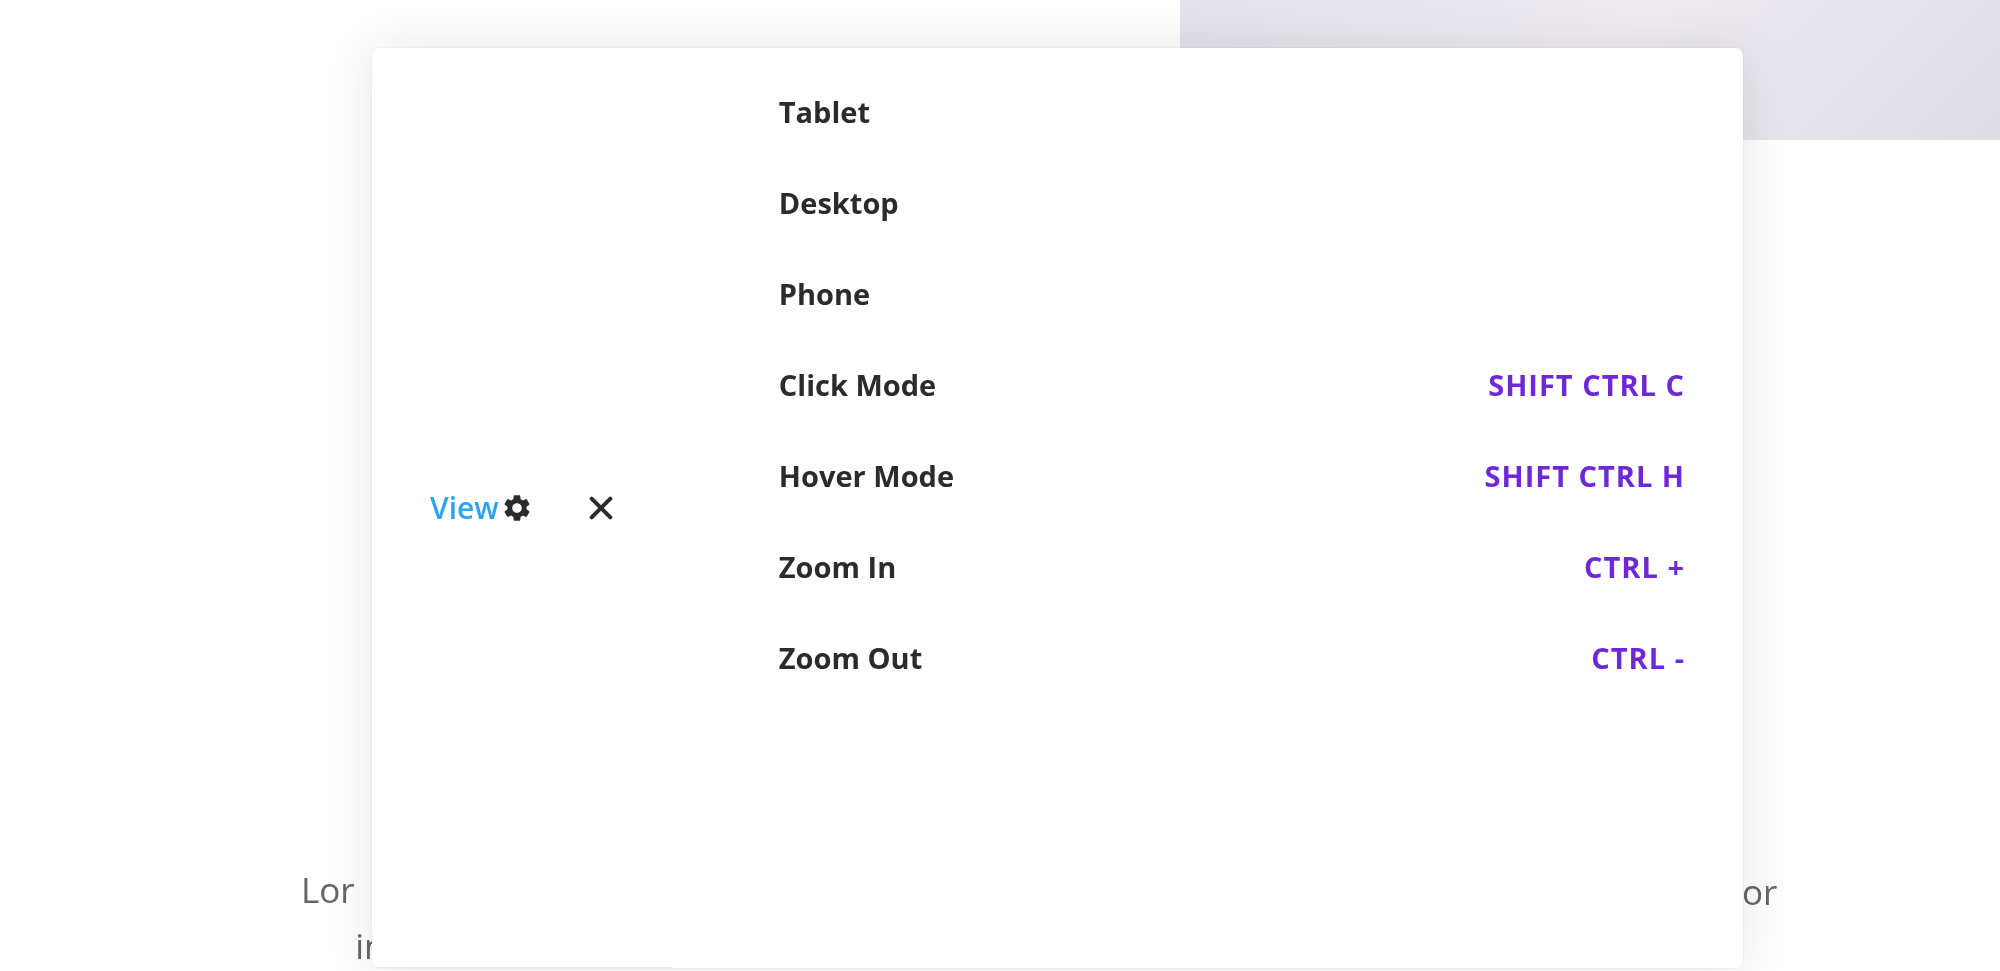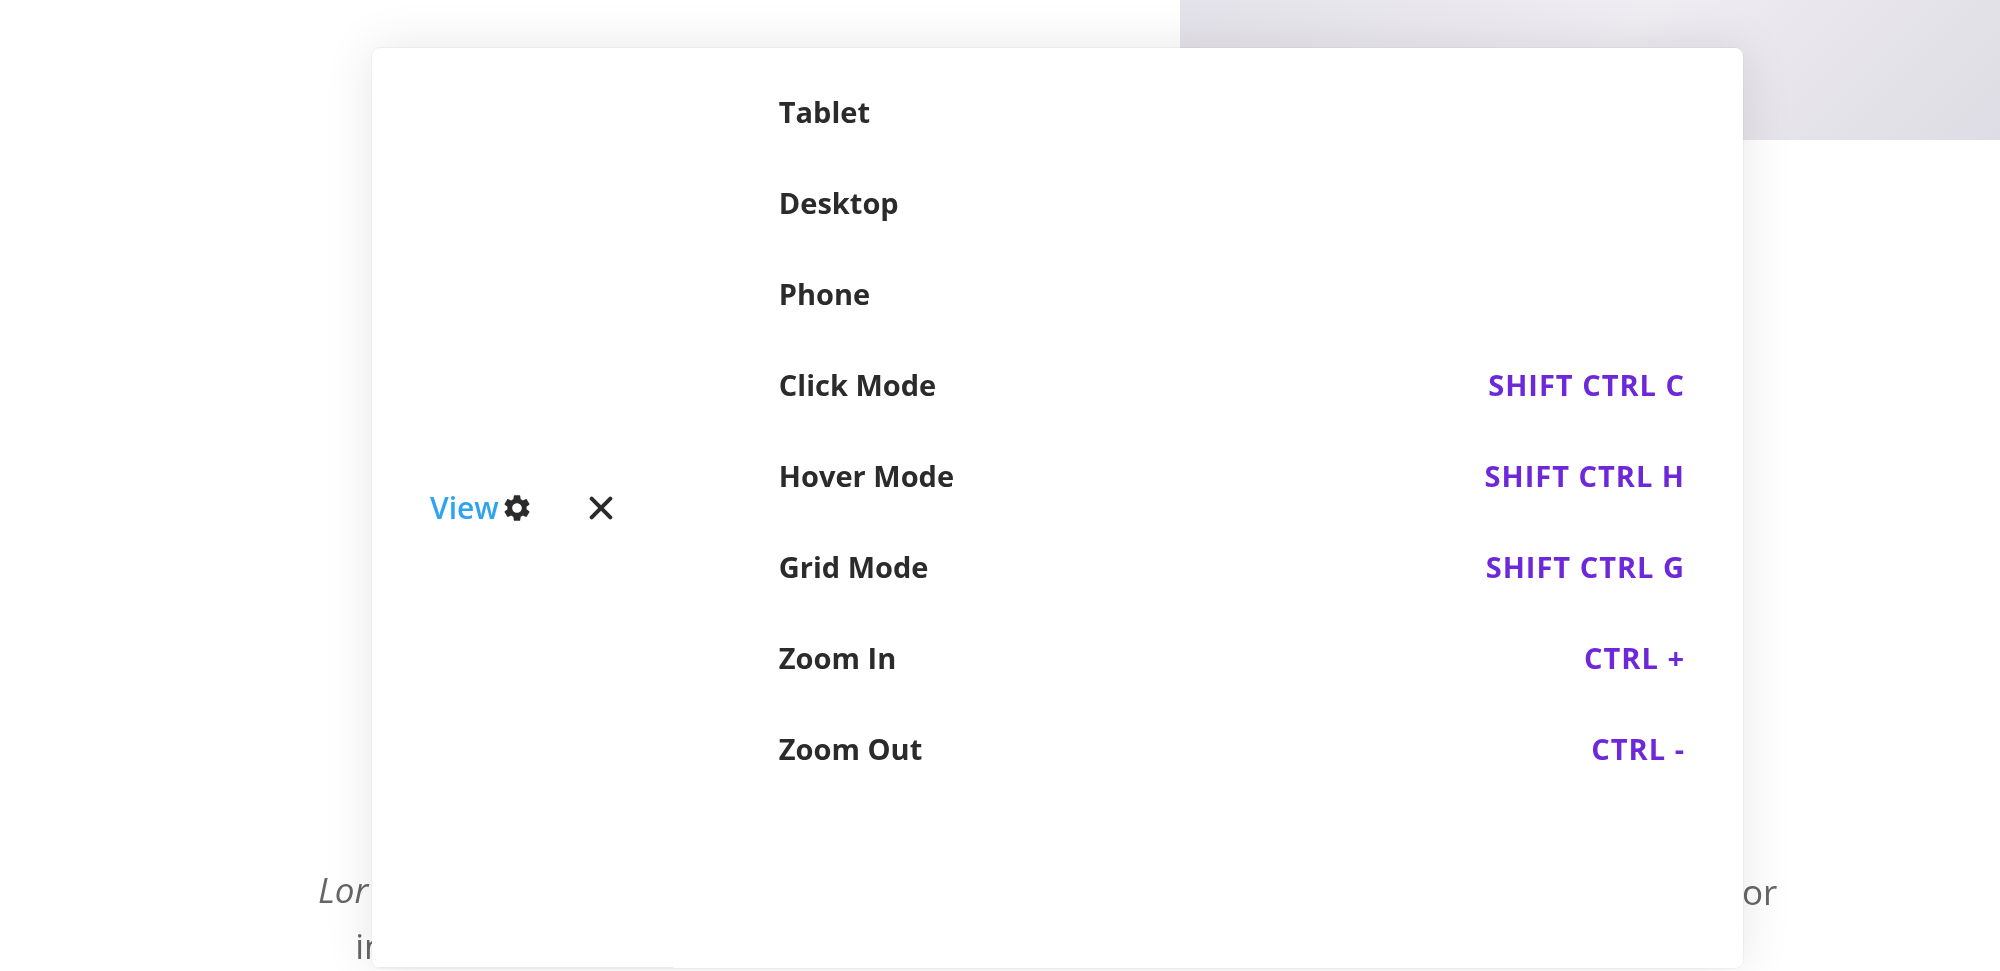--- a/index.html
+++ b/index.html
@@ -29,23 +29,22 @@
       left: 280px;
       top: 860px;
       font-size: 35px;
       color: #666;
       line-height: 1.7;
       text-align: center;
       width: 1520px;
     }
     .bg-text .lor {
       position: absolute;
-      left: 38px;
+      left: 21px;
       top: 0;
-      font-style: italic;
     }
     .bg-text .or {
       position: absolute;
       left: 1462px;
       top: 2px;
     }
     .bg-text .line2 {
       position: absolute;
       left: 0;
       top: 56px;
@@ -179,24 +178,20 @@
       </div>
       <div class="menu-item">
         <span>Click Mode</span>
         <span class="shortcut">SHIFT CTRL C</span>
       </div>
       <div class="menu-item">
         <span>Hover Mode</span>
         <span class="shortcut">SHIFT CTRL H</span>
       </div>
       <div class="menu-item">
-        <span>Grid Mode</span>
-        <span class="shortcut">SHIFT CTRL G</span>
-      </div>
-      <div class="menu-item">
         <span>Zoom In</span>
         <span class="shortcut">CTRL +</span>
       </div>
       <div class="menu-item">
         <span>Zoom Out</span>
         <span class="shortcut">CTRL -</span>
       </div>
     </div>
 </div>
 

